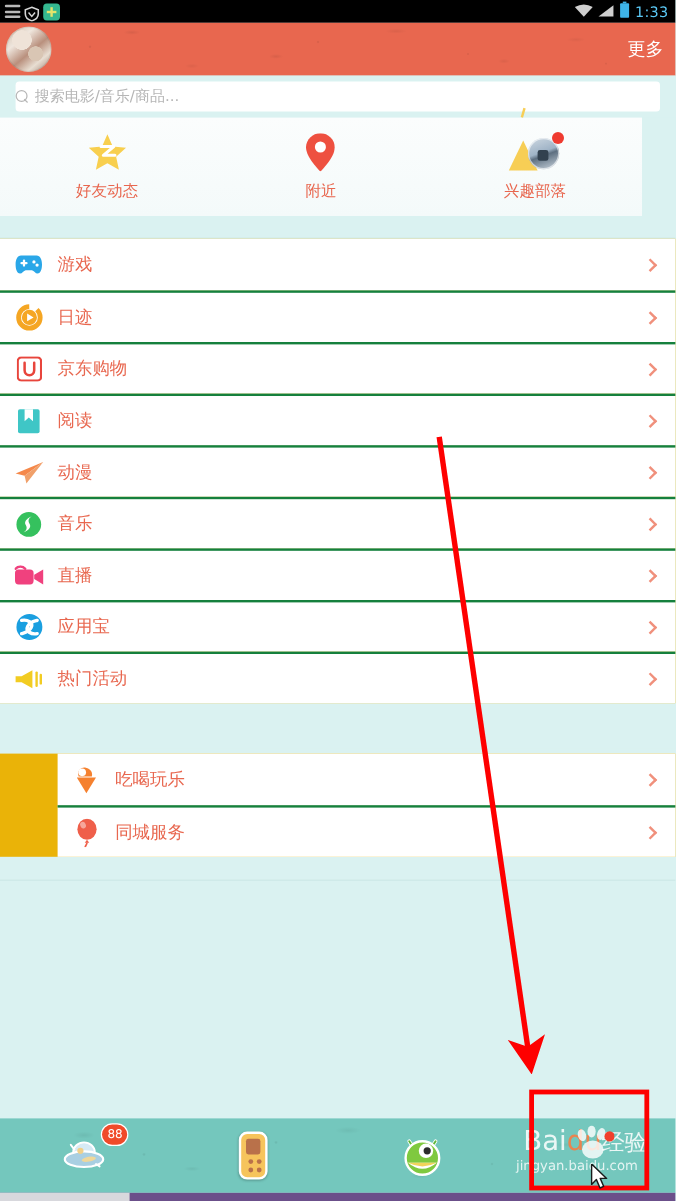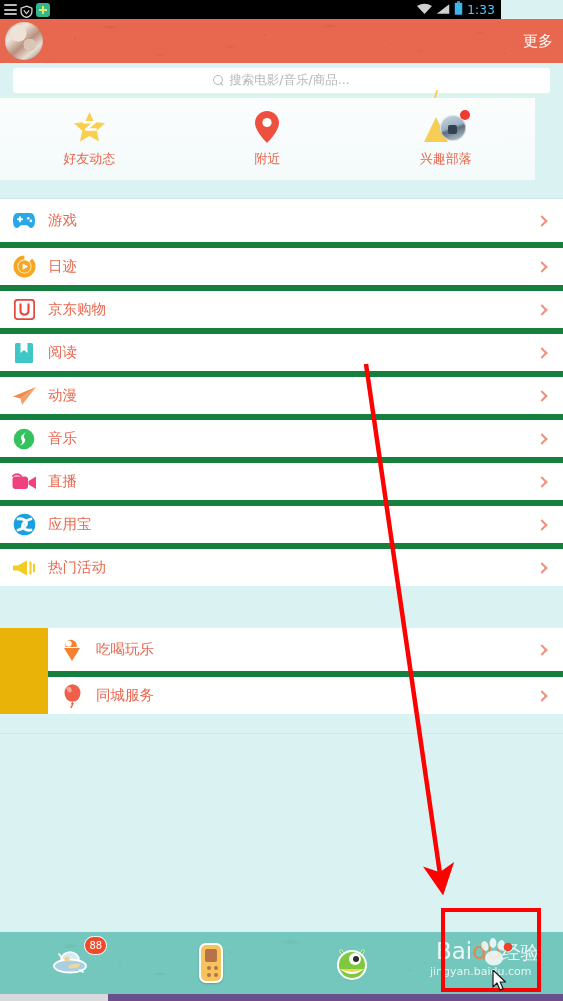--- a/index.html
+++ b/index.html
@@ -6,21 +6,21 @@
   html,body { width:563px; height:1001px; }
   body {
     font-family:"DejaVu Sans","Liberation Sans",sans-serif;
     background:#daf2f1;
     position:relative;
     overflow:hidden;
   }
 
   
   .statusbar{
-    position:absolute;left:0;top:0;width:501px;height:19px;
+    position:absolute;left:0;top:0;width:563px;height:19px;
     background:#000;display:flex;align-items:center;
   }
   .sb-left{display:flex;align-items:center;gap:3px;padding-left:4px;}
   .sb-right{margin-left:auto;display:flex;align-items:center;gap:4px;padding-right:6px;}
   .sb-clock{color:#5bc8f5;font-size:12px;font-family:"DejaVu Sans",sans-serif;letter-spacing:.2px;}
   .ico-menu{width:13px;height:11px;display:flex;flex-direction:column;justify-content:space-between;}
   .ico-menu i{display:block;height:2px;background:#b9b9b9;border-radius:1px;}
   .ico-shield{width:13px;height:13px;}
   .ico-app{width:14px;height:14px;background:#34b78f;border-radius:3px;position:relative;}
   .ico-app:after{content:"";position:absolute;left:3px;top:3px;width:8px;height:8px;
@@ -60,21 +60,21 @@
   }
   .appbar-more{
     margin-left:auto;margin-right:10px;color:#fff;font-size:15px;position:relative;z-index:2;
   }
 
   
   .searchwrap{position:absolute;left:0;top:63px;width:563px;height:35px;background:#daf2f1;
     display:flex;align-items:center;justify-content:center;}
   .searchbox{
     width:537px;height:25px;background:#fff;border-radius:3px;
-    display:flex;align-items:center;justify-content:center;gap:5px;
+    display:flex;align-items:center;gap:5px;
   }
   .search-ph{color:#b6b6b6;font-size:12.5px;}
   .mag{width:11px;height:11px;position:relative;display:inline-block;}
   .mag:before{content:"";position:absolute;left:0;top:0;width:8px;height:8px;border:1.4px solid #b6b6b6;border-radius:50%;}
   .mag:after{content:"";position:absolute;left:7px;top:7px;width:4px;height:1.4px;background:#b6b6b6;transform:rotate(45deg);transform-origin:left center;}
 
   
   .tiles{position:absolute;left:0;top:98px;width:535px;height:82px;
     background:linear-gradient(#fbfdfd,#f4fafa);display:flex;}
   .tile{flex:1;display:flex;flex-direction:column;align-items:center;justify-content:center;gap:6px;position:relative;}
@@ -95,21 +95,21 @@
   .photo:after{content:"";position:absolute;left:8px;top:10px;width:9px;height:9px;border-radius:2px;background:#32414f;}
   .reddot{position:absolute;right:-2px;top:-1px;width:10px;height:10px;border-radius:50%;background:#ef3b30;}
 
   .tiles-gap{position:absolute;left:0;top:180px;width:563px;height:19px;background:#daf2f1;}
 
   
   .list{position:absolute;left:0;width:563px;background:#eab308;}
   .list-a{top:199px;}
   .list-b{top:628px;padding-left:48px;}
   .row{height:43px;display:flex;align-items:center;position:relative;background:#fff;}
-  .row + .row{border-top:6px solid #15803d;}
+  .row + .row{border-top:2px solid #15803d;}
   .row-ico{width:48px;display:flex;align-items:center;justify-content:center;flex:0 0 auto;}
   .row-label{color:#e8674f;font-size:14.5px;}
   .chev{margin-left:auto;margin-right:17px;width:8px;height:8px;border-right:2.4px solid #f0907c;border-bottom:2.4px solid #f0907c;transform:rotate(-45deg);}
   .sec-gap{position:absolute;left:0;top:624px;width:563px;height:23px;background:#daf2f1;}
   .list-top-edge{position:absolute;left:0;top:198px;width:563px;height:1px;background:#cde8e6;}
   .list-b-bottom{position:absolute;left:0;top:733px;width:563px;height:1px;background:#cde8e6;}
 
   
   .tabbar{
     position:absolute;left:0;top:932px;width:563px;height:62px;

